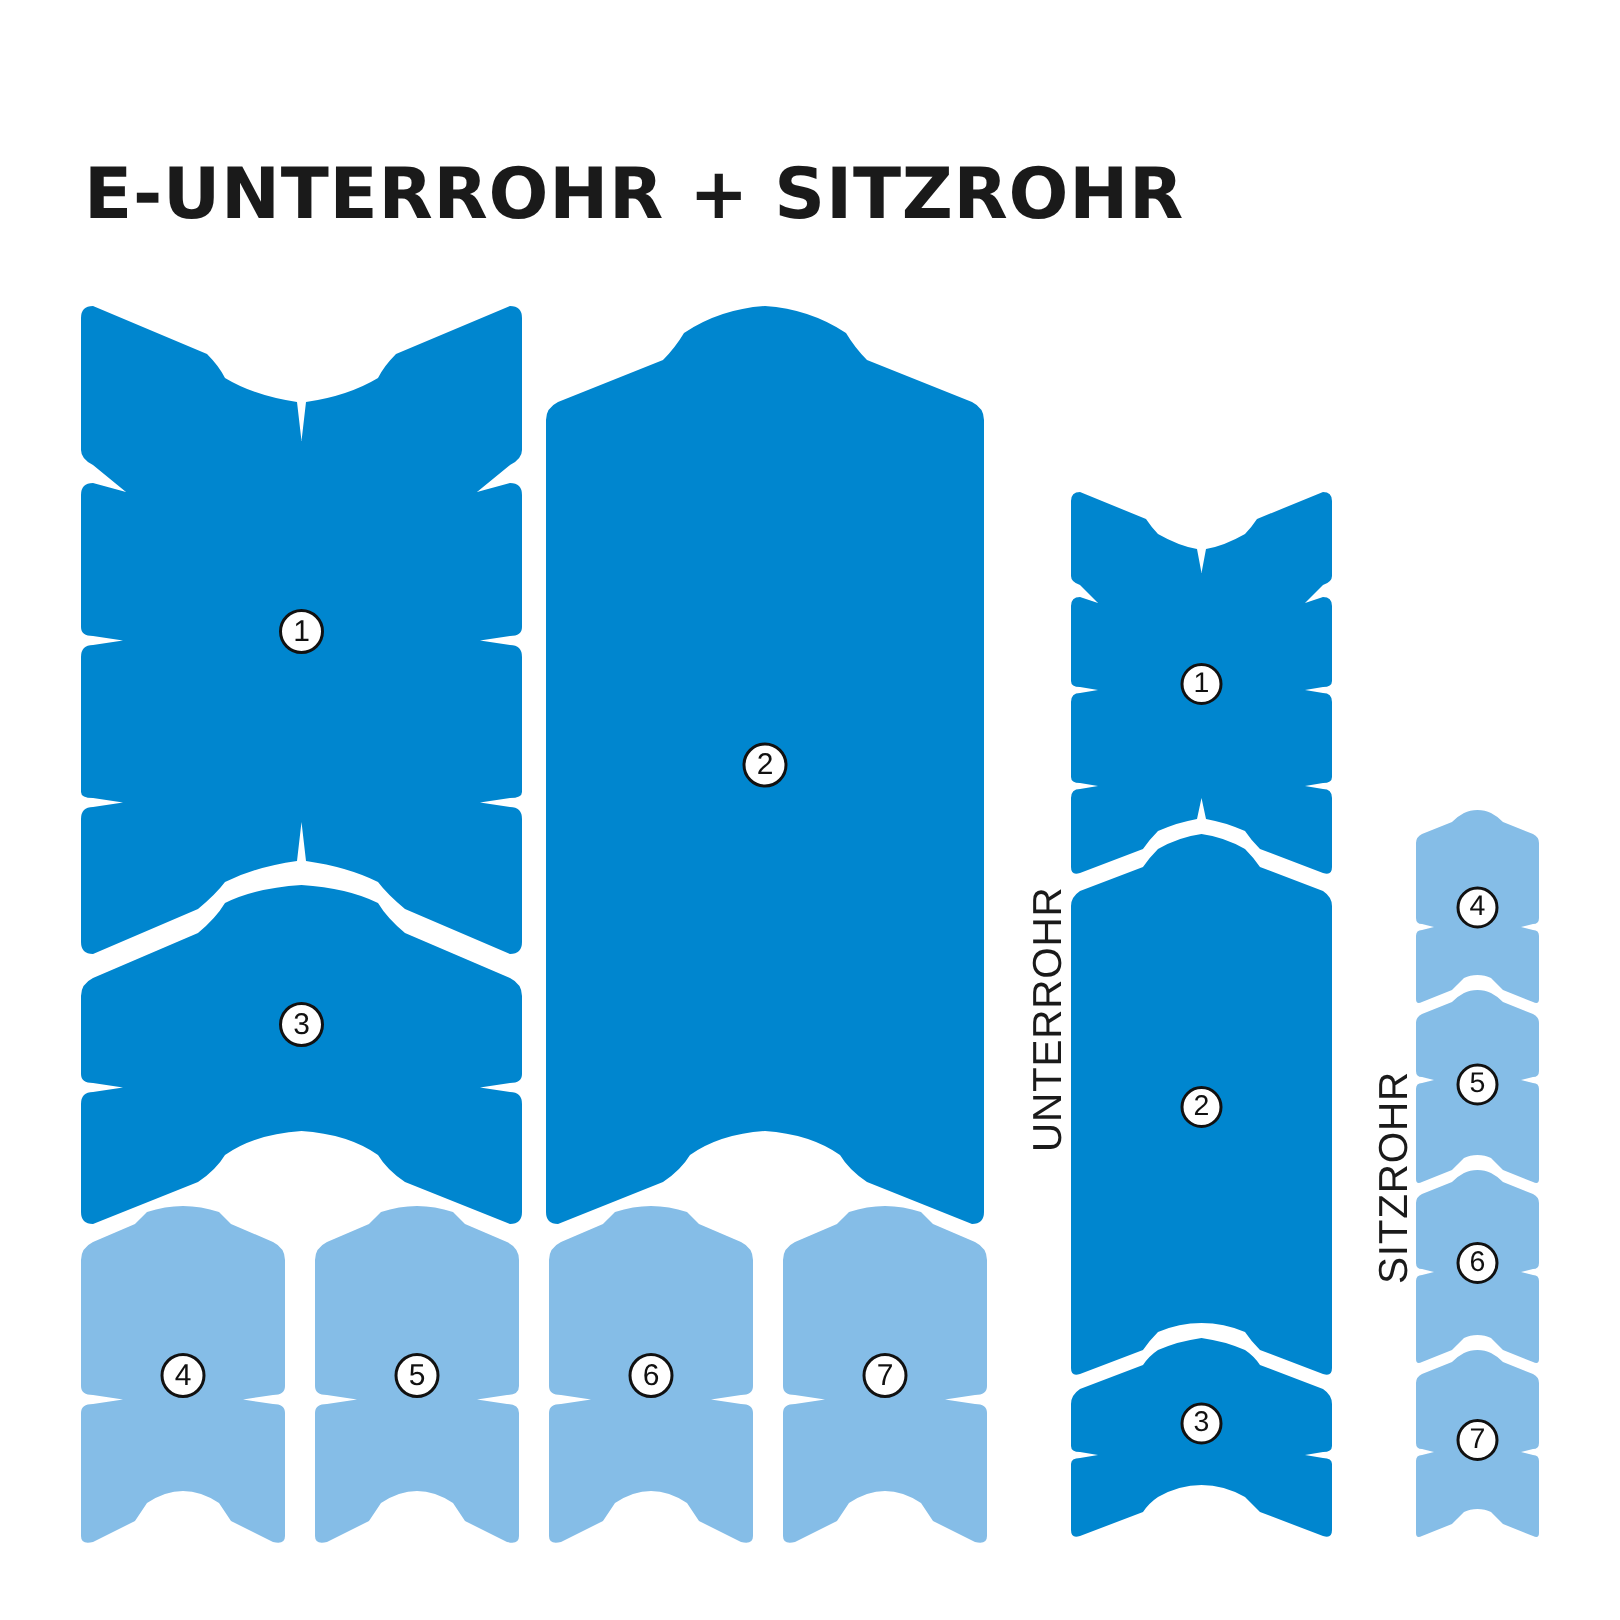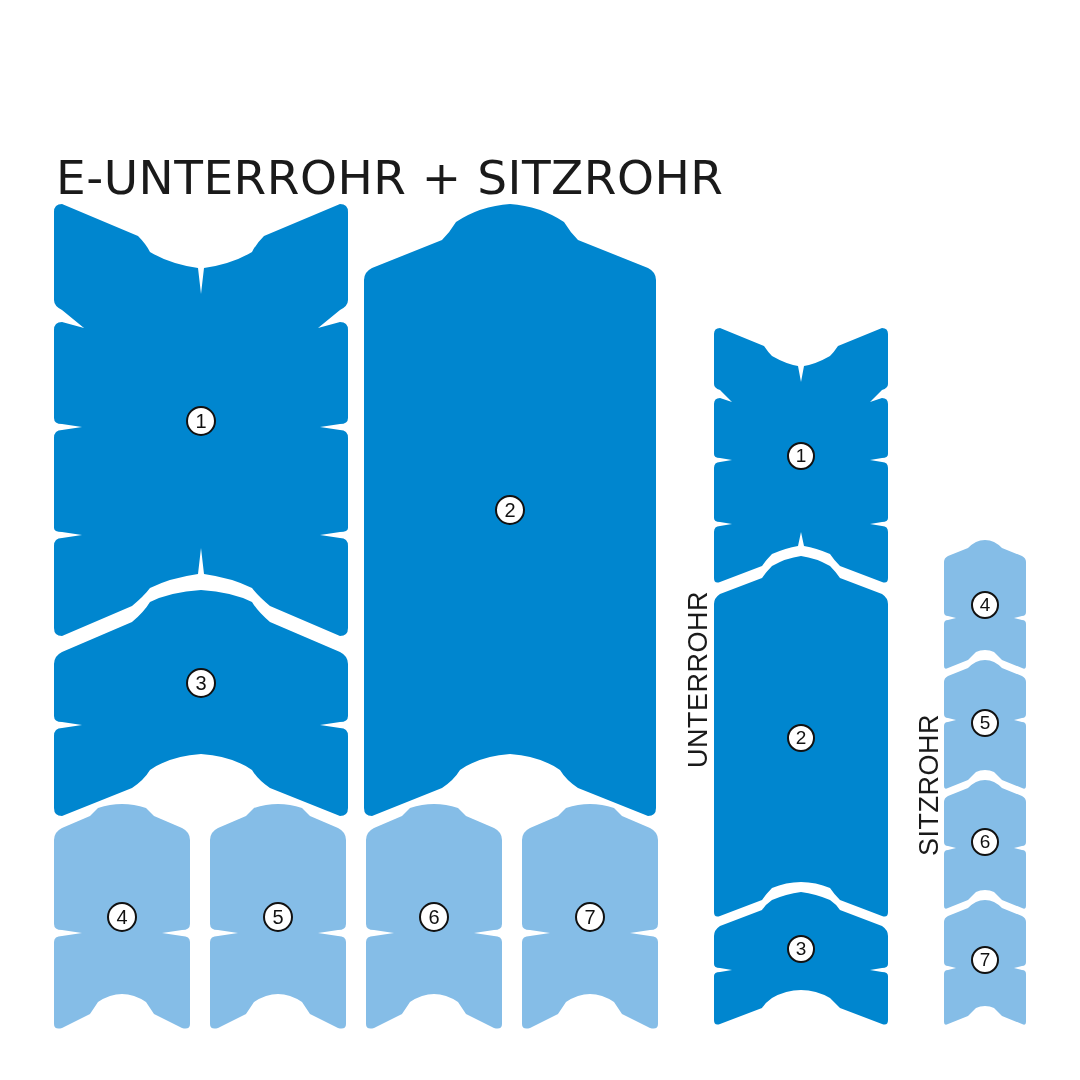--- a/index.html
+++ b/index.html
@@ -1,17 +1,17 @@
 <!DOCTYPE html>
 <html><head>
 <meta charset="utf-8">
 <style>
   html, body { margin:0; padding:0; background:#ffffff; }
   body { width:1080px; height:1080px; position:relative; overflow:hidden; font-family:"Liberation Sans", sans-serif; }
-  .title { position:absolute; left:56px; top:102px; font-family:"DejaVu Sans", sans-serif; font-weight:normal; font-size:47px; letter-spacing:0.5px; color:#1a1a1a; white-space:nowrap;margin-top:48px; }
+  .title { position:absolute; left:56px; top:102px; font-family:"DejaVu Sans", sans-serif; font-weight:bold; font-size:47px; letter-spacing:0.5px; color:#1a1a1a; white-space:nowrap; }
   svg.canvas { position:absolute; left:0; top:0; }
   .vlabel { position:absolute; font-family:"Liberation Sans", sans-serif; font-size:27px; color:#1a1a1a; transform-origin:left top; transform:rotate(-90deg); white-space:nowrap; letter-spacing:0.5px; }
   .num { position:absolute; width:30px; height:30px; border:2px solid #111; border-radius:50%; background:#fff; box-sizing:border-box; display:flex; align-items:center; justify-content:center; font-family:"Liberation Sans", sans-serif; font-size:20px; color:#111; }
   .num.s { width:28px; height:28px; font-size:19px; }
 </style>
 </head>
 <body>
 
 <div class="title">E-UNTERROHR + SITZROHR</div>
 

